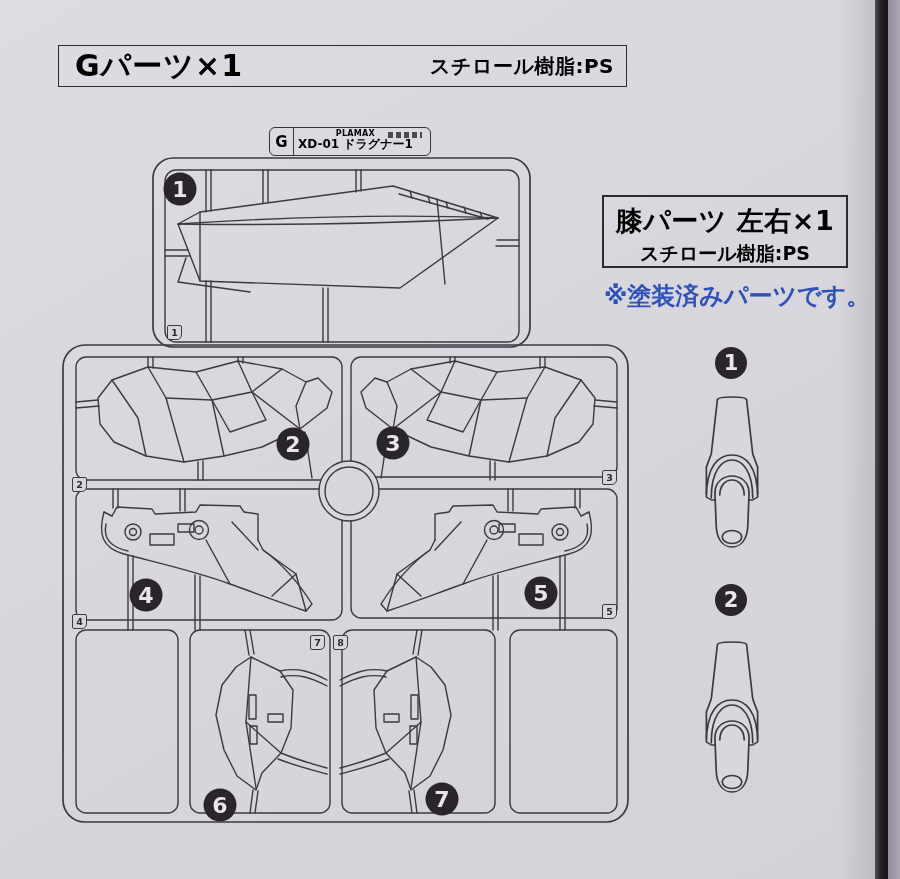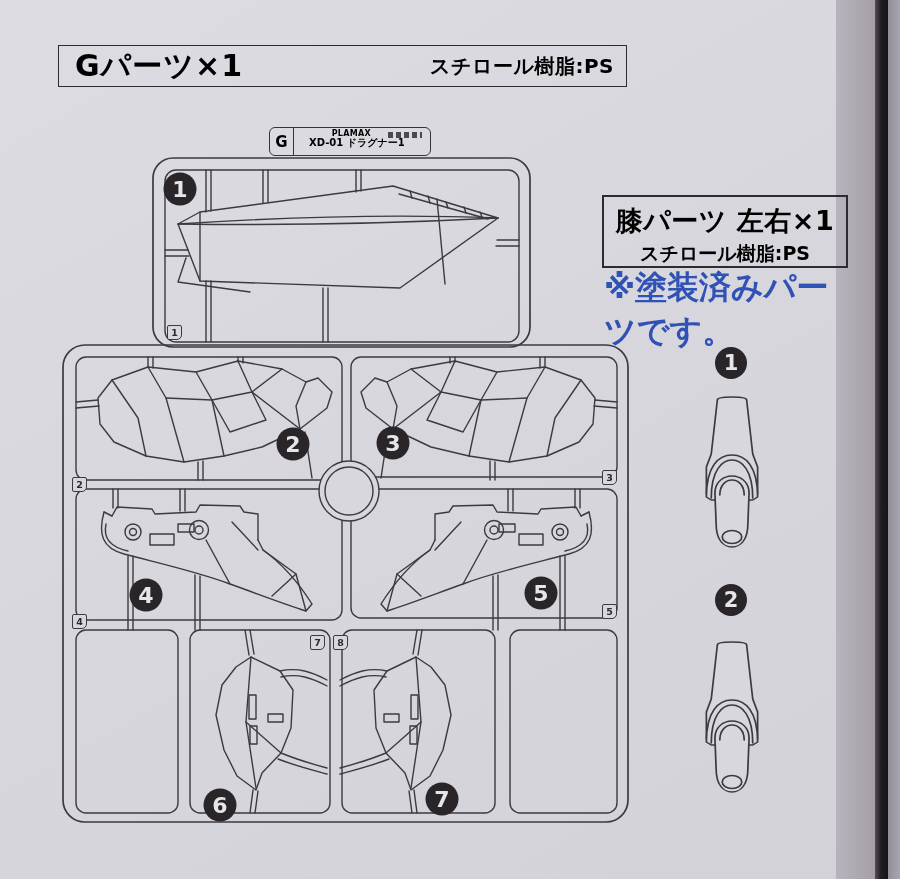--- a/index.html
+++ b/index.html
@@ -1,18 +1,18 @@
 <!DOCTYPE html>
 <html><head>
 <meta charset="utf-8">
 <style>
   html,body{margin:0;padding:0;}
   body{width:900px;height:879px;overflow:hidden;background:#b7b2bb;
        font-family:"DejaVu Sans","Liberation Sans",sans-serif;}
-  #page{position:relative;width:836px;height:879px;
+  #page{position:relative;width:900px;height:879px;
         background:linear-gradient(150deg,#dddce2 0%,#d8d7dd 45%,#d3d2d8 100%);}
   
   .paper-shade{position:absolute;top:0;left:838px;width:37px;height:879px;
         background:linear-gradient(to right,rgba(0,0,0,0),rgba(0,0,0,0.10));}
   .edge-dark{position:absolute;top:0;left:875px;width:13px;height:879px;
         background:linear-gradient(to right,#554e55,#221e24 45%,#171319);}
   .edge-gray{position:absolute;top:0;left:888px;width:12px;height:879px;
         background:linear-gradient(to right,#938d99,#aba5af);}
   svg{position:absolute;left:0;top:0;z-index:1;}
   .ln{fill:none;stroke:#3b3a41;stroke-width:1.4;stroke-linejoin:round;stroke-linecap:round;}
@@ -27,29 +27,29 @@
   .note-main{position:absolute;left:61px;top:97px;font-size:27px;font-weight:bold;
         color:#3051b6;letter-spacing:0.5px;z-index:2;}
   
   .tag{position:absolute;left:269px;top:127px;width:162px;height:29px;
        border:1.5px solid #35343b;border-radius:6px;box-sizing:border-box;
        display:flex;align-items:stretch;z-index:2;background:#dadae0;}
   .tag .g{width:23px;border-right:1.4px solid #35343b;display:flex;align-items:center;
        justify-content:center;font-weight:bold;font-size:15px;}
   .tag .tcol{padding:2px 0 0 4px;line-height:1.05;}
   .tag .brand{font-size:8px;font-weight:bold;letter-spacing:0.3px;text-align:center;}
-  .tag .kit{font-size:10px;font-weight:bold;margin-left:11px;}
+  .tag .kit{font-size:12px;font-weight:bold;}
   .tag .smudge{position:absolute;right:8px;top:4px;width:34px;height:6px;
        background:repeating-linear-gradient(90deg,#4a4950 0 5px,rgba(0,0,0,0) 5px 8px);}
   
   .sbox{position:absolute;left:602px;top:195px;width:246px;height:73px;
         border:2px solid #2c2b31;box-sizing:border-box;text-align:center;z-index:2;}
   .sbox .t1{font-size:27px;font-weight:bold;margin-top:6px;letter-spacing:0.5px;}
   .sbox .t2{font-size:19px;font-weight:600;margin-top:2px;}
-  .note-side{position:absolute;left:604px;top:266px;font-size:32px;font-weight:bold;
+  .note-side{position:absolute;left:604px;top:280px;font-size:24px;font-weight:bold;
         color:#3051b6;z-index:2;}
   
   .badge{position:absolute;width:33px;height:33px;border-radius:50%;background:#2a2528;
         color:#e6e5ea;font-size:22px;font-weight:bold;display:flex;align-items:center;
         justify-content:center;transform:translate(-50%,-50%);z-index:3;}
   .badge.sm{width:32px;height:32px;font-size:21px;}
   
   .cav{position:absolute;width:15px;height:15px;border:1.4px solid #3b3a41;
        border-radius:2px 2px 5px 2px;background:#d8d7dd;color:#2b2a31;font-size:9.5px;
        font-weight:bold;display:flex;align-items:center;justify-content:center;

